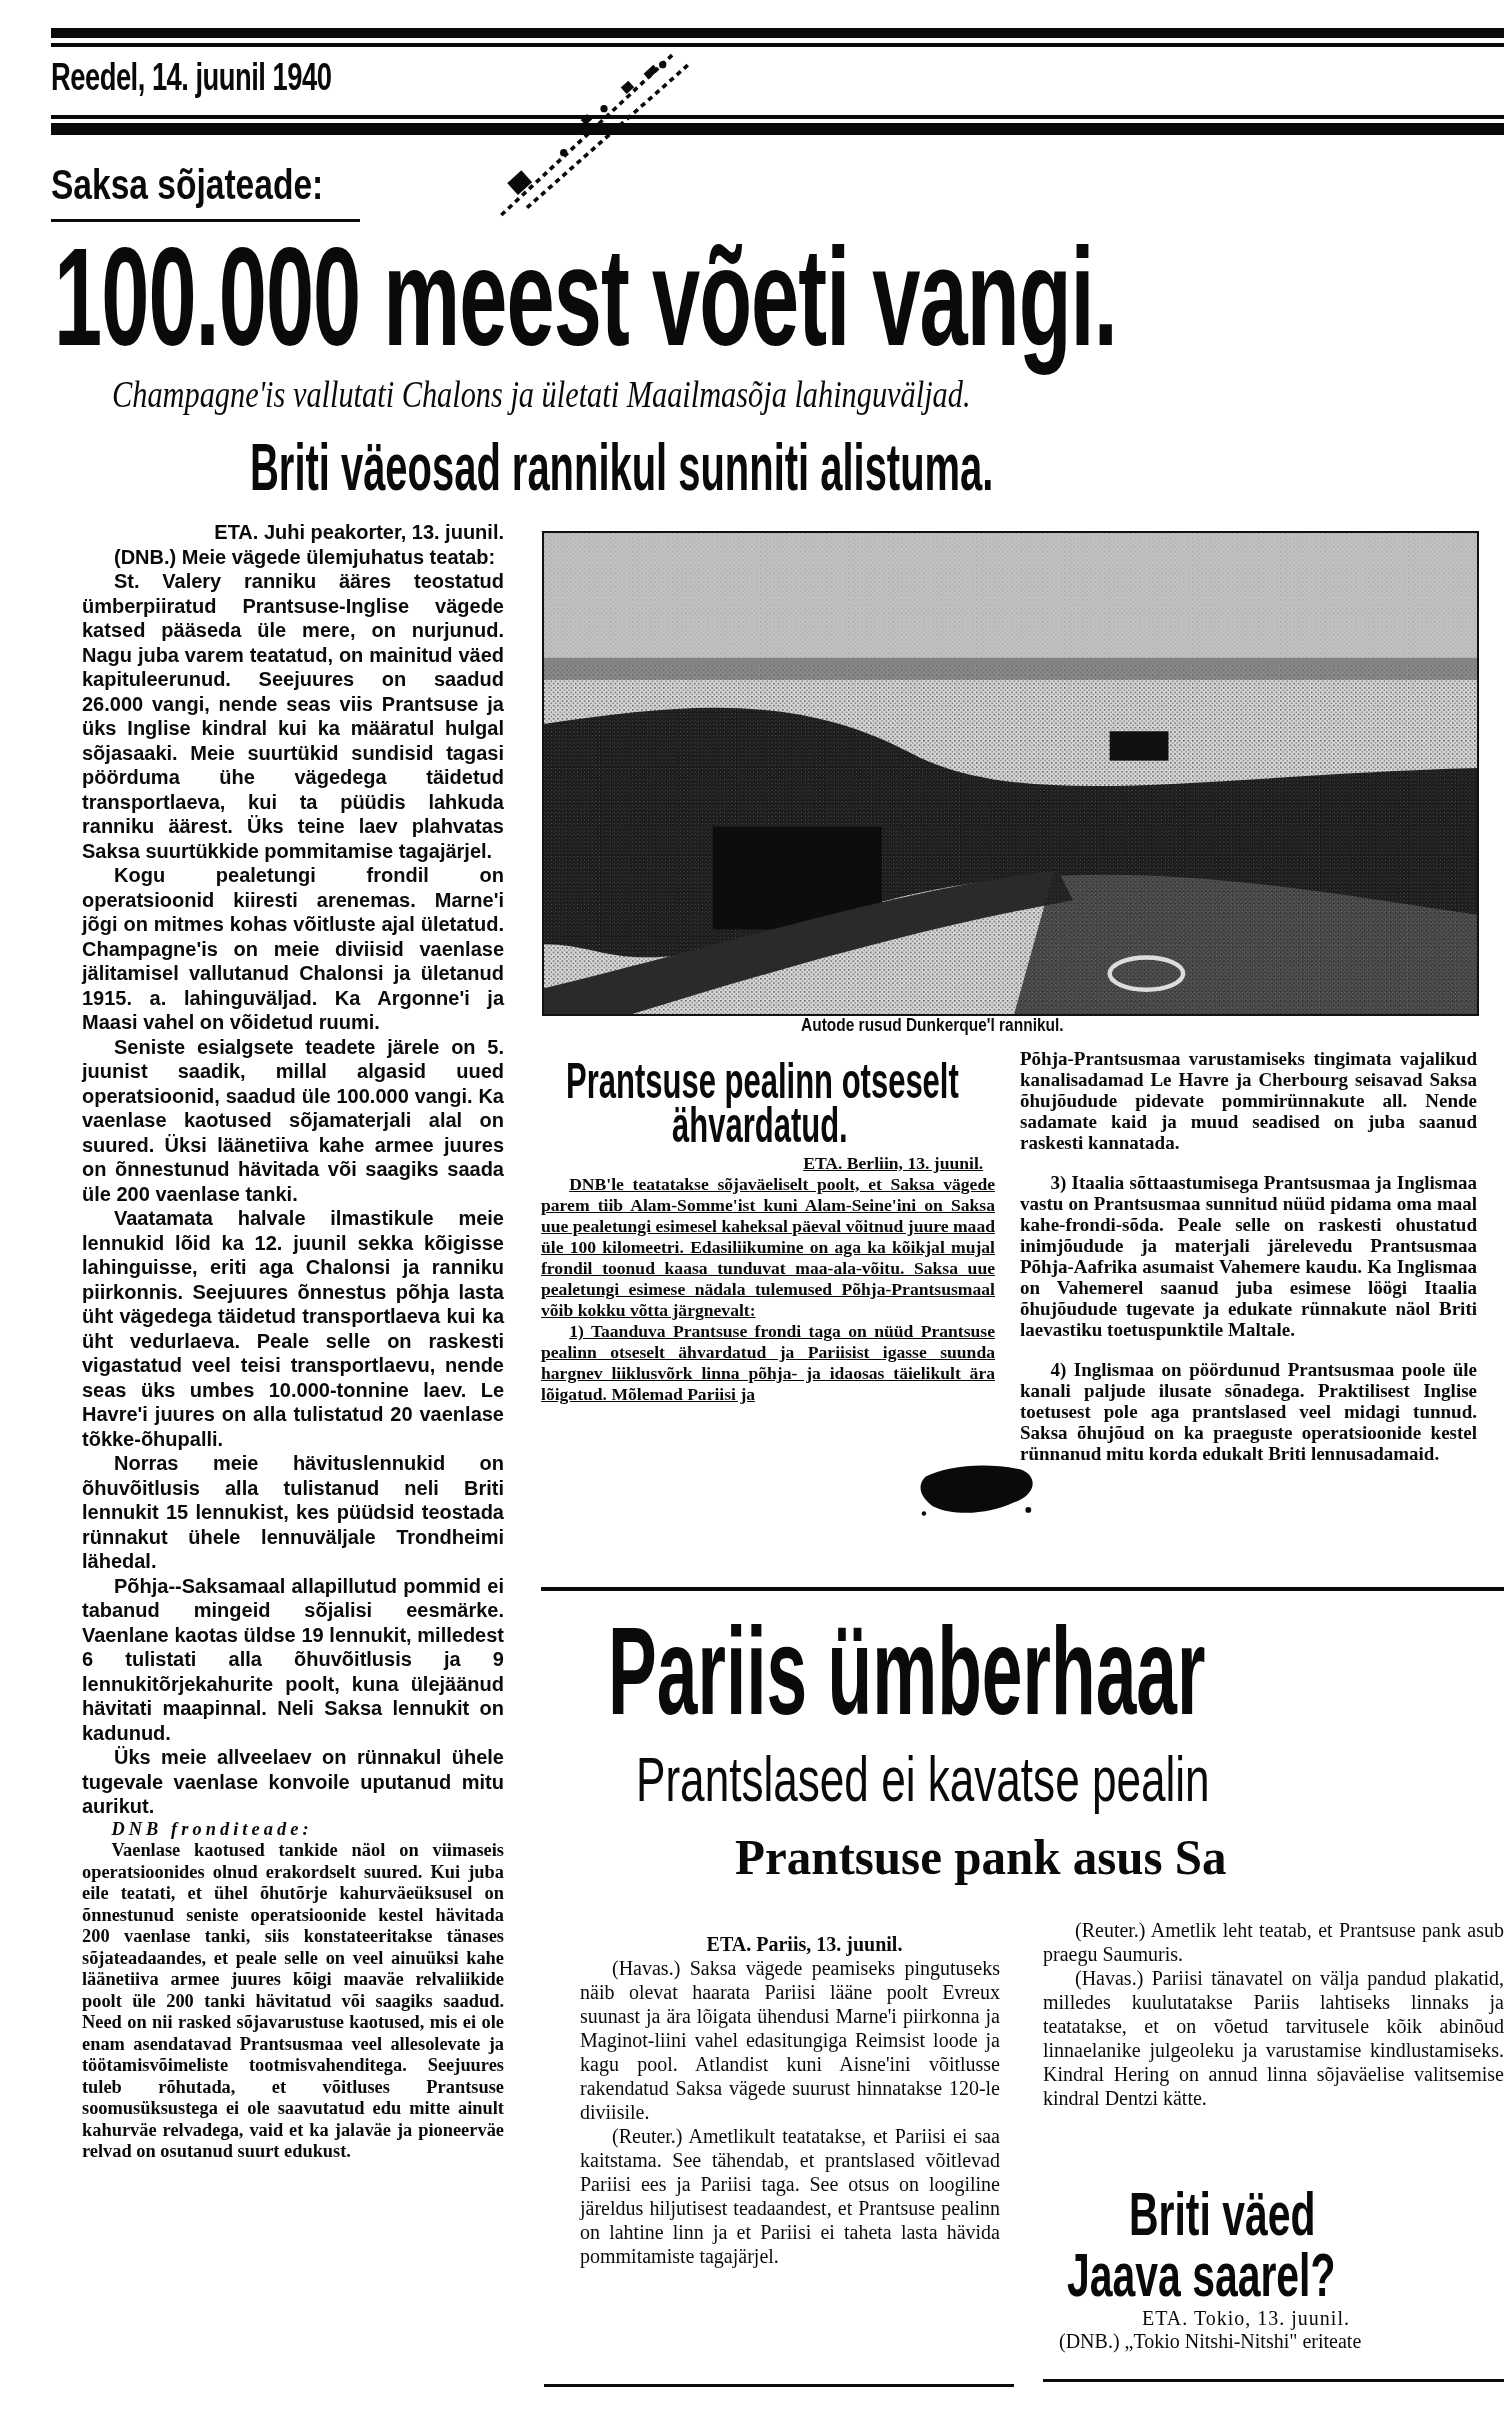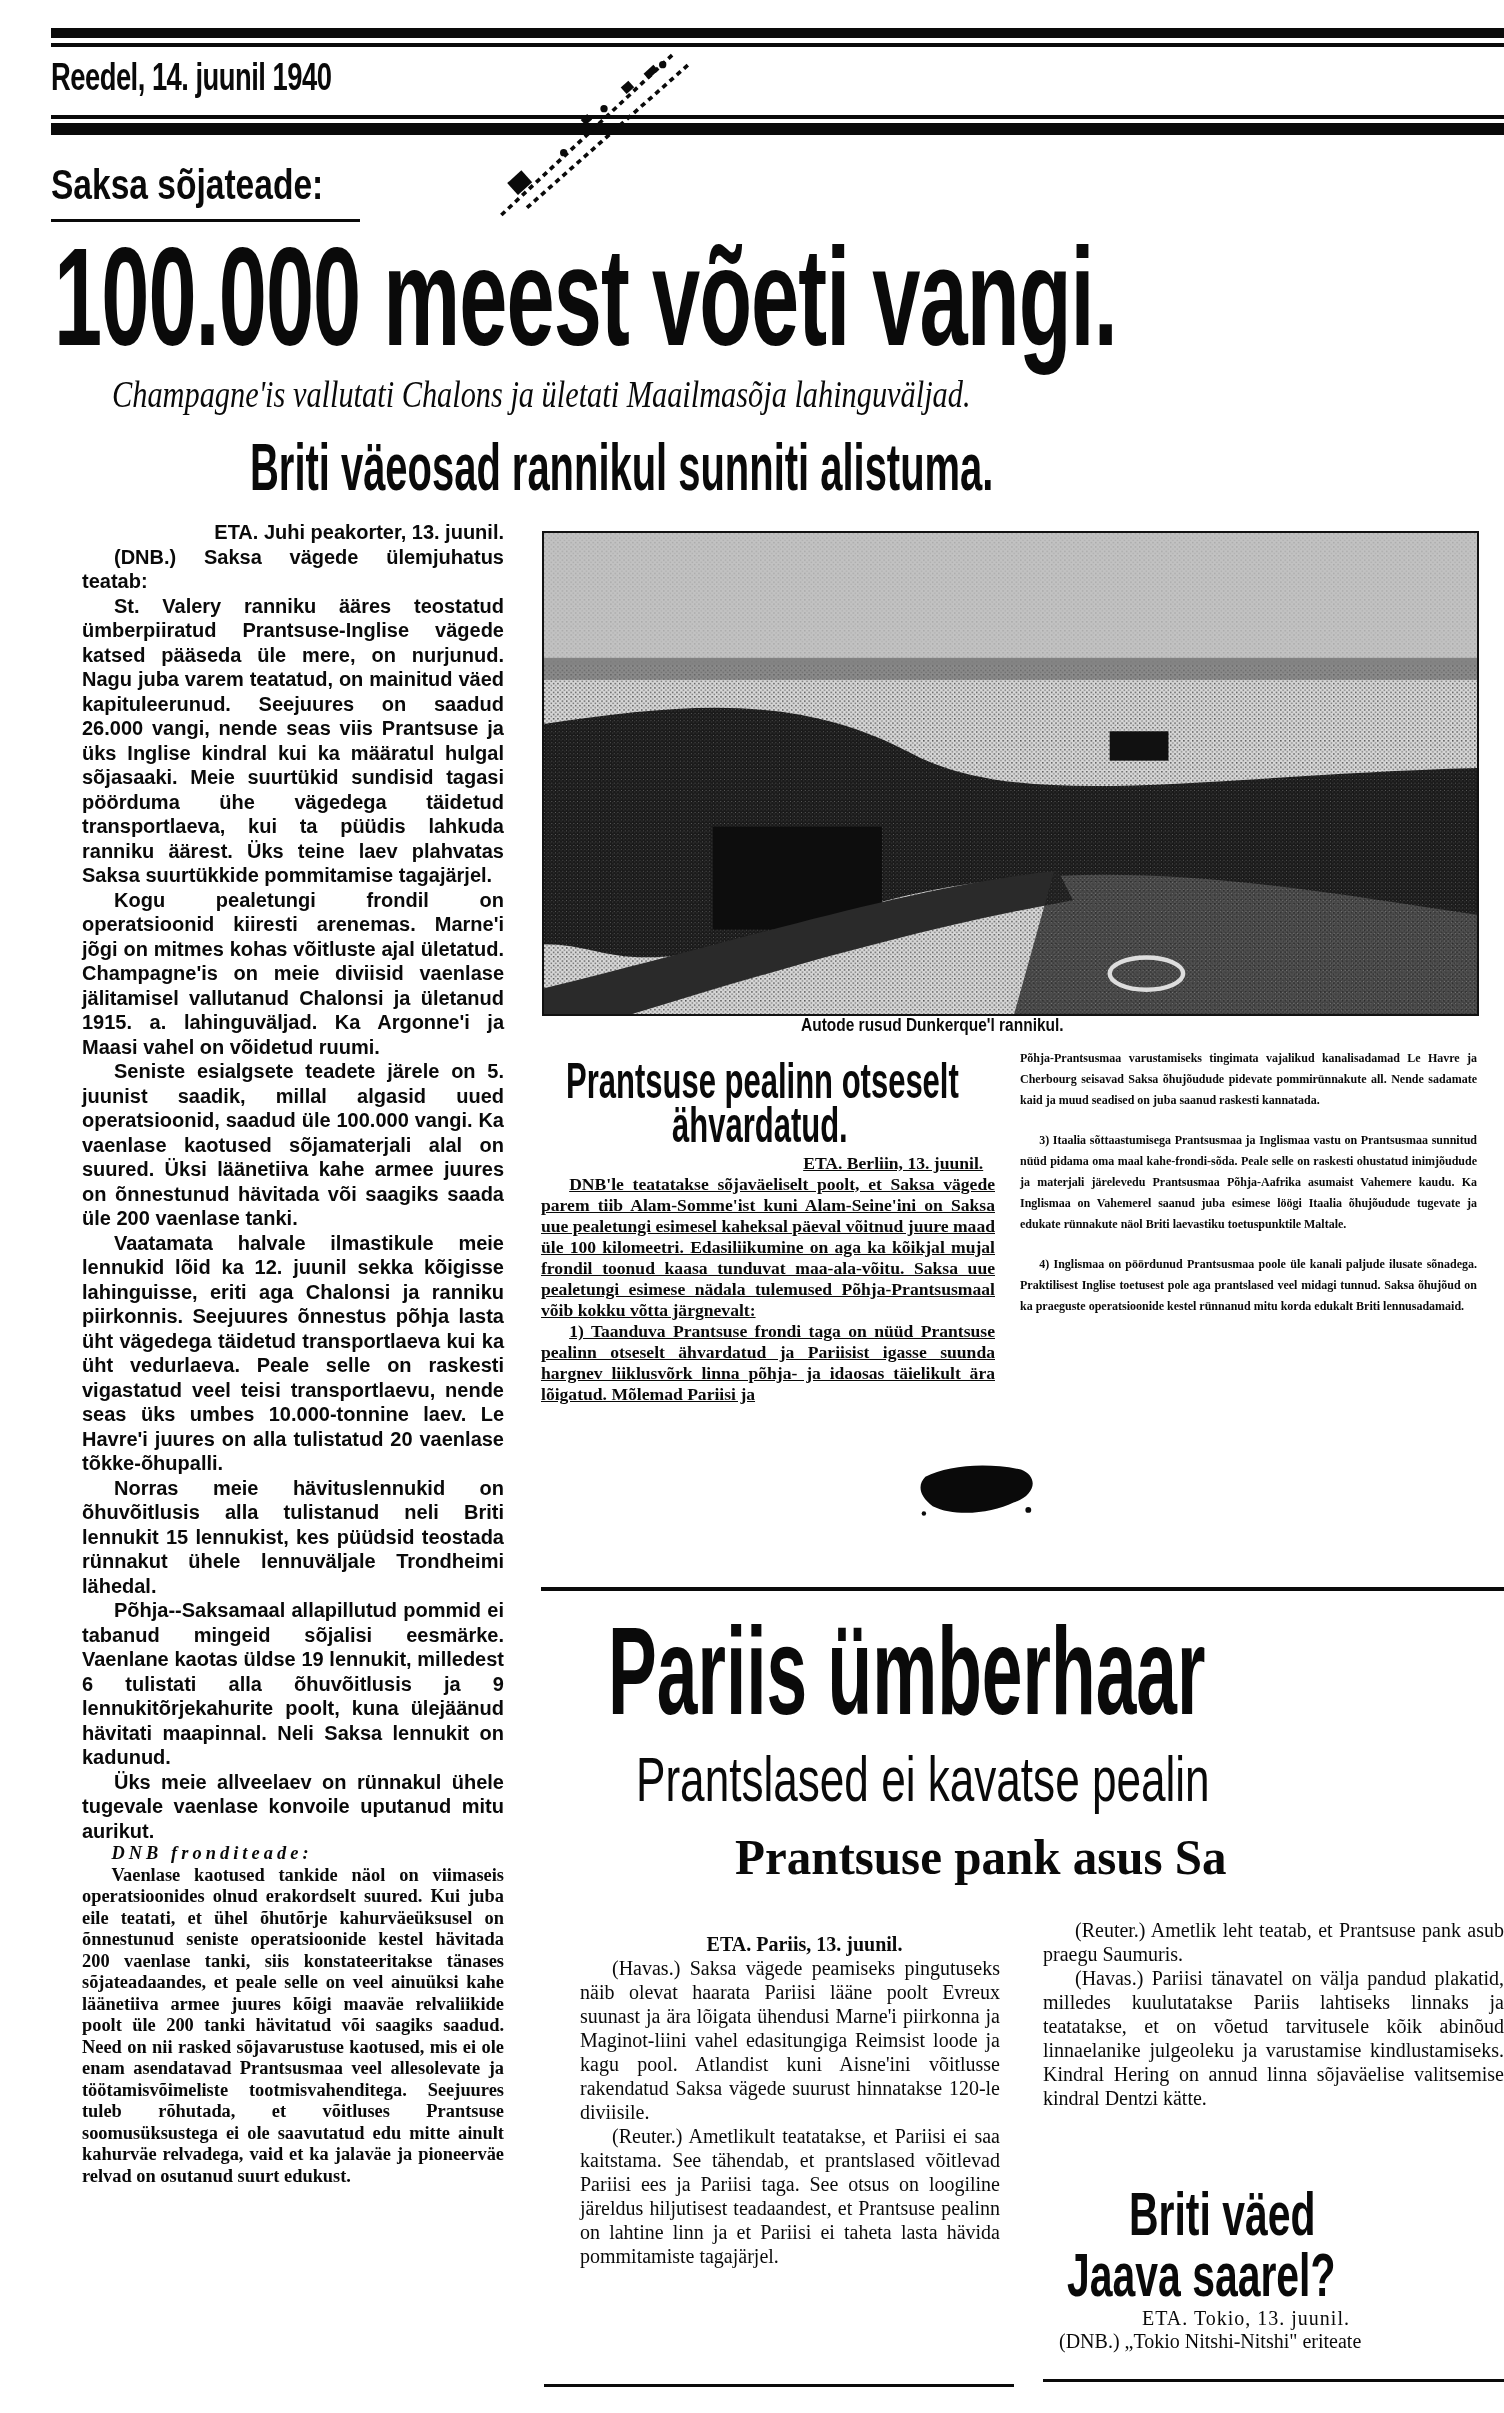--- a/index.html
+++ b/index.html
@@ -8,21 +8,21 @@
   .rule { position: absolute; background: #0a0a0a; }
   .cond { font-family: "Liberation Sans", sans-serif; font-weight: bold; transform-origin: 0 0; white-space: nowrap; }
   .serif { font-family: "Liberation Serif", serif; }
   .col p { margin: 0; text-indent: 1.6em; text-align: justify; }
   .col p.noind { text-indent: 0; }
   .spaced { letter-spacing: 0.28em; font-style: italic; }
   .dateline { text-align: right; }
   .col-left { left: 82px; top: 520px; width: 422px; font-family: "Liberation Sans", sans-serif; font-size: 20px; line-height: 24.5px; font-weight: bold; }
   .col-left .dnb { font-family: "Liberation Serif", serif; font-size: 18.4px; line-height: 21.5px; }
   .col-mid { left: 541px; top: 1153px; width: 454px; font-family: "Liberation Serif", serif; font-weight: bold; font-size: 17.6px; line-height: 21px; text-decoration: underline; }
-  .col-right { left: 1020px; top: 1048px; width: 457px; font-family: "Liberation Serif", serif; font-weight: bold; font-size: 12px; line-height: 21px; }
+  .col-right { left: 1020px; top: 1048px; width: 457px; font-family: "Liberation Serif", serif; font-weight: bold; font-size: 19px; line-height: 21px; }
   .col-right p.gap { margin-top: 19px; }
   .col-paris1 { left: 580px; top: 1932px; width: 420px; font-family: "Liberation Serif", serif; font-size: 20px; line-height: 24px; }
   .col-paris2 { left: 1043px; top: 1918px; width: 461px; font-family: "Liberation Serif", serif; font-size: 20px; line-height: 24px; }
   .photo { left: 542px; top: 531px; width: 933px; height: 481px; border: 2.2px solid #111; overflow: hidden; }
   .stamp { left: 494px; top: 50px; width: 220px; height: 176px; }
 </style>
 </head>
 <body>
 
 <div class="rule" style="left:51px;top:28px;width:1453px;height:10.3px;"></div>
@@ -55,21 +55,21 @@
 <div class="rule" style="left:51px;top:219px;width:309px;height:2.9px;"></div>
 
 <h1 class="abs cond" style="margin:0;left:54px;top:220px;font-size:140px;line-height:154px;letter-spacing:-1.5px;transform:scaleX(0.618);">100.000 meest võeti vangi.</h1>
 
 <div class="abs serif" style="left:112px;top:373px;font-size:37px;font-style:italic;white-space:nowrap;transform:scaleX(0.82);transform-origin:0 0;">Champagne'is vallutati Chalons ja ületati Maailmasõja lahinguväljad.</div>
 
 <div class="abs cond" style="left:250px;top:429px;font-size:66px;transform:scaleX(0.605);">Briti väeosad rannikul sunniti alistuma.</div>
 
 <div class="abs col col-left">
   <div class="dateline">ETA. Juhi peakorter, 13. juunil.</div>
-  <p>(DNB.) Saksa vägede ülemjuhatus teatab:</p>
+  <p>(DNB.) Meie vägede ülemjuhatus teatab:</p>
   <p>St. Valery ranniku ääres teostatud ümberpiiratud Prantsuse-Inglise vägede katsed pääseda üle mere, on nurjunud. Nagu juba varem teatatud, on mainitud väed kapituleerunud. Seejuures on saadud 26.000 vangi, nende seas viis Prantsuse ja üks Inglise kindral kui ka määratul hulgal sõjasaaki. Meie suurtükid sundisid tagasi pöörduma ühe vägedega täidetud transportlaeva, kui ta püüdis lahkuda ranniku äärest. Üks teine laev plahvatas Saksa suurtükkide pommitamise tagajärjel.</p>
   <p>Kogu pealetungi frondil on operatsioonid kiiresti arenemas. Marne'i jõgi on mitmes kohas võitluste ajal ületatud. Champagne'is on meie diviisid vaenlase jälitamisel vallutanud Chalonsi ja ületanud 1915. a. lahinguväljad. Ka Argonne'i ja Maasi vahel on võidetud ruumi.</p>
   <p>Seniste esialgsete teadete järele on 5. juunist saadik, millal algasid uued operatsioonid, saadud üle 100.000 vangi. Ka vaenlase kaotused sõjamaterjali alal on suured. Üksi läänetiiva kahe armee juures on õnnestunud hävitada või saagiks saada üle 200 vaenlase tanki.</p>
   <p>Vaatamata halvale ilmastikule meie lennukid lõid ka 12. juunil sekka kõigisse lahinguisse, eriti aga Chalonsi ja ranniku piirkonnis. Seejuures õnnestus põhja lasta üht vägedega täidetud transportlaeva kui ka üht vedurlaeva. Peale selle on raskesti vigastatud veel teisi transportlaevu, nende seas üks umbes 10.000-tonnine laev. Le Havre'i juures on alla tulistatud 20 vaenlase tõkke-õhupalli.</p>
   <p>Norras meie hävituslennukid on õhuvõitlusis alla tulistanud neli Briti lennukit 15 lennukist, kes püüdsid teostada rünnakut ühele lennuväljale Trondheimi lähedal.</p>
   <p>Põhja--Saksamaal allapillutud pommid ei tabanud mingeid sõjalisi eesmärke. Vaenlane kaotas üldse 19 lennukit, milledest 6 tulistati alla õhuvõitlusis ja 9 lennukitõrjekahurite poolt, kuna ülejäänud hävitati maapinnal. Neli Saksa lennukit on kadunud.</p>
   <p>Üks meie allveelaev on rünnakul ühele tugevale vaenlase konvoile uputanud mitu aurikut.</p>
   <div class="dnb">
     <p class="spaced" style="letter-spacing:0.22em;">DNB fronditeade:</p>
     <p>Vaenlase kaotused tankide näol on viimaseis operatsioonides olnud erakordselt suured. Kui juba eile teatati, et ühel õhutõrje kahurväeüksusel on õnnestunud seniste operatsioonide kestel hävitada 200 vaenlase tanki, siis konstateeritakse tänases sõjateadaandes, et peale selle on veel ainuüksi kahe läänetiiva armee juures kõigi maaväe relvaliikide poolt üle 200 tanki hävitatud või saagiks saadud. Need on nii rasked sõjavarustuse kaotused, mis ei ole enam asendatavad Prantsusmaa veel allesolevate ja töötamisvõimeliste tootmisvahenditega. Seejuures tuleb rõhutada, et võitluses Prantsuse soomusüksustega ei ole saavutatud edu mitte ainult kahurväe relvadega, vaid et ka jalaväe ja pioneerväe relvad on osutanud suurt edukust.</p>

